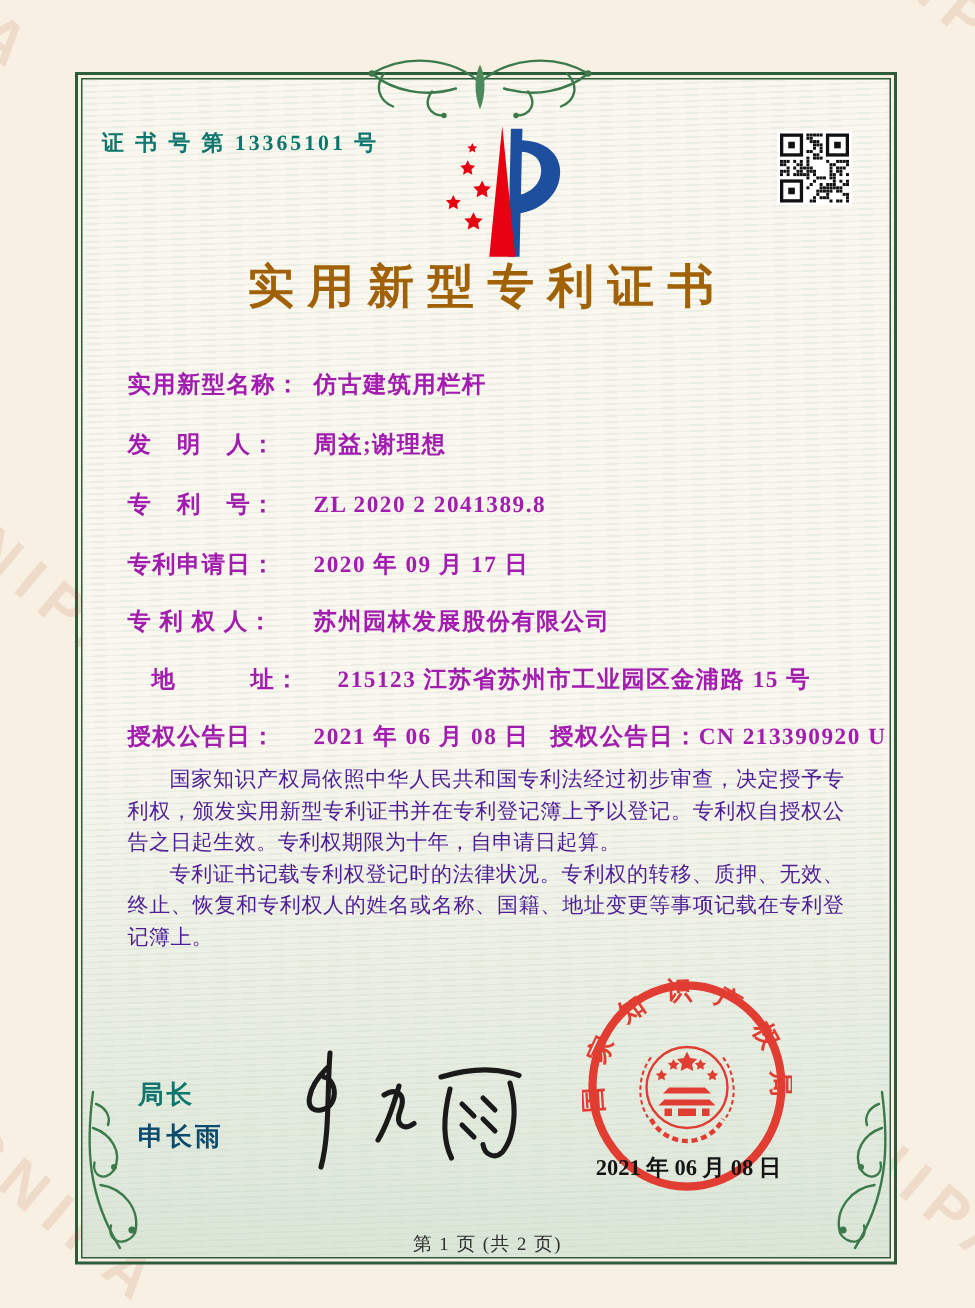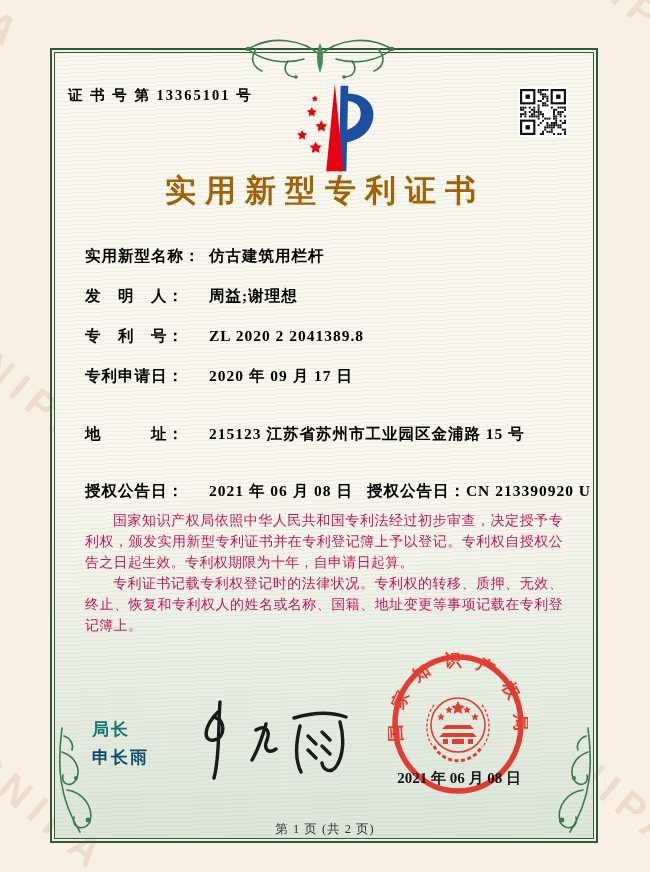--- a/index.html
+++ b/index.html
@@ -28,34 +28,34 @@
     background-color:#faf7ee;
     background-image:
       linear-gradient(180deg, rgba(233,240,230,0) 55%, rgba(193,216,197,.55) 100%),
       repeating-linear-gradient(178deg, rgba(146,184,156,.15) 0 1px, transparent 1px 4px);
   }
   .ornament{position:absolute;z-index:2;color:#3c7a4c;}
   
   .content{position:absolute;inset:0;z-index:3;}
   .cert-no{
     position:absolute;left:68px;top:86px;font-size:14.5px;letter-spacing:2px;
-    color:#000000;font-weight:600;
+    color:#0f766e;font-weight:600;
   }
   .logo{position:absolute;left:283px;top:80px;width:96px;height:96px;}
   .qr{position:absolute;left:518px;top:87px;width:50px;height:50px;}
   .doc-title{
     position:absolute;left:0;right:0;top:170px;text-align:center;
     font-size:31px;font-weight:bold;letter-spacing:9px;color:#a16207;
   }
-  .row{position:absolute;left:85px;width:480px;font-size:15.5px;color:#000000;
+  .row{position:absolute;left:85px;width:480px;font-size:15.5px;color:#a21caf;
        font-weight:600;letter-spacing:1px;white-space:nowrap;}
   .flabel{display:inline-block;min-width:124px;}
   .pair2{margin-left:14px;}
   .paras{position:absolute;left:85px;top:510px;width:478px;
-         font-size:14px;line-height:21px;color:#be185d;text-align:justify;}
+         font-size:14px;line-height:21px;color:#4c1d95;text-align:justify;}
   .paras p{margin:0;text-indent:2em;letter-spacing:.3px;}
   .sig-title{position:absolute;left:92px;top:718px;
     font-family:"Liberation Sans","DejaVu Sans",sans-serif;
     font-size:17px;font-weight:bold;color:#0f766e;letter-spacing:2px;}
   .sig-name{position:absolute;left:92px;top:746px;
     font-family:"Liberation Sans","DejaVu Sans",sans-serif;
     font-size:17px;font-weight:bold;color:#0c4a6e;letter-spacing:2px;}
   .signature{position:absolute;left:192px;top:698px;width:168px;height:84px;}
   .seal{position:absolute;left:388px;top:651px;width:140px;height:146px;z-index:4;opacity:.95;}
   .seal-date{
@@ -284,21 +284,24 @@
     </div>
     <div class="row" style="top:286px;">
       <span class="flabel">发　明　人：</span><span class="fvalue">周益;谢理想</span>
     </div>
     <div class="row" style="top:326px;">
       <span class="flabel">专　利　号：</span><span class="fvalue">ZL 2020 2 2041389.8</span>
     </div>
     <div class="row" style="top:366px;">
       <span class="flabel">专利申请日：</span><span class="fvalue">2020 年 09 月 17 日</span>
     </div>
-    <div class="row" style="top:424px;">
+    <div class="row" style="top:404px;">
+      <span class="flabel">专 利 权 人：</span><span class="fvalue">苏州园林发展股份有限公司</span>
+    </div>
+    <div class="row" style="top:443px;margin-left:16px;">
       <span class="flabel">地　　　址：</span><span class="fvalue">215123 江苏省苏州市工业园区金浦路 15 号</span>
     </div>
     <div class="row" style="top:481px;">
       <span class="flabel">授权公告日：</span><span class="fvalue">2021 年 06 月 08 日</span><span class="pair2"><span>授权公告日：</span><span>CN 213390920 U</span></span>
     </div>
 
     <div class="paras">
       <p>国家知识产权局依照中华人民共和国专利法经过初步审查，决定授予专利权，颁发实用新型专利证书并在专利登记簿上予以登记。专利权自授权公告之日起生效。专利权期限为十年，自申请日起算。</p>
       <p>专利证书记载专利权登记时的法律状况。专利权的转移、质押、无效、终止、恢复和专利权人的姓名或名称、国籍、地址变更等事项记载在专利登记簿上。</p>
     </div>

